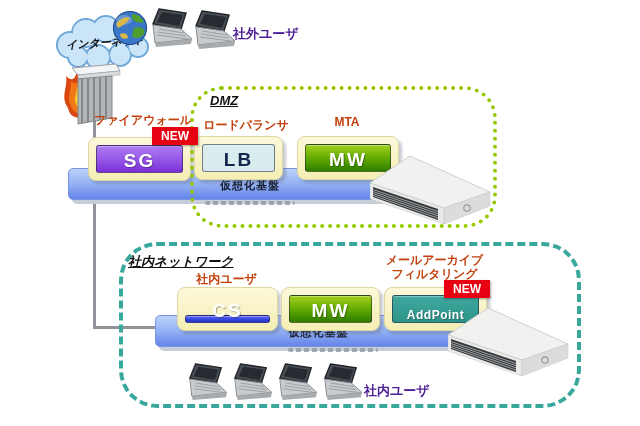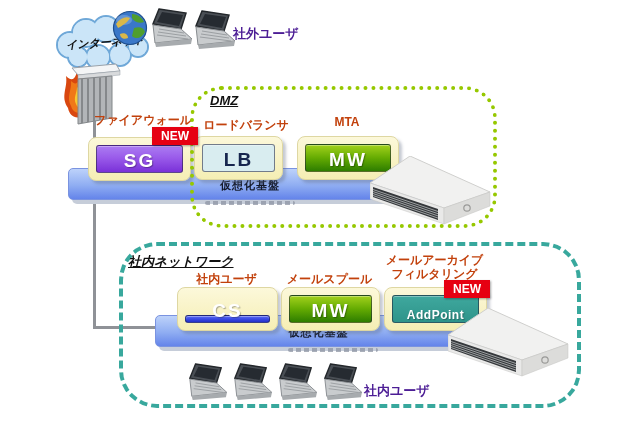--- a/index.html
+++ b/index.html
@@ -166,21 +166,20 @@
   </div>
   <div class="smudge" style="left:205px;top:201px;width:90px;"></div>
   <svg class="abs" style="left:370px;top:156px;z-index:3;" width="122" height="70">
       <use href="#sym-server"></use>
     </svg>
 
   <div class="zone lan" style="left:119px;top:242px;width:454px;height:158px;"></div>
   <div class="zone-title" style="left:128px;top:253px;">社内ネットワーク</div>
 
   <div class="nlabel" style="left:177px;top:271px;width:99px;">社内ユーザ</div>
-  <div class="nlabel" style="left:281px;top:271px;width:97px;">メールスプール</div>
   <div class="nlabel" style="left:384px;top:266px;width:101px;">フィルタリング</div>
   <div class="nlabel" style="left:384px;top:252px;width:101px;">メールアーカイブ</div>
   <div class="badge" style="left:444px;top:280px;">NEW</div>
 
   <div class="frame" style="left:177px;top:287px;width:99px;height:42px;">
     <div class="ibox cs">
         <span>CS</span>
       </div>
   </div>
   <div class="frame" style="left:281px;top:287px;width:97px;height:42px;">

